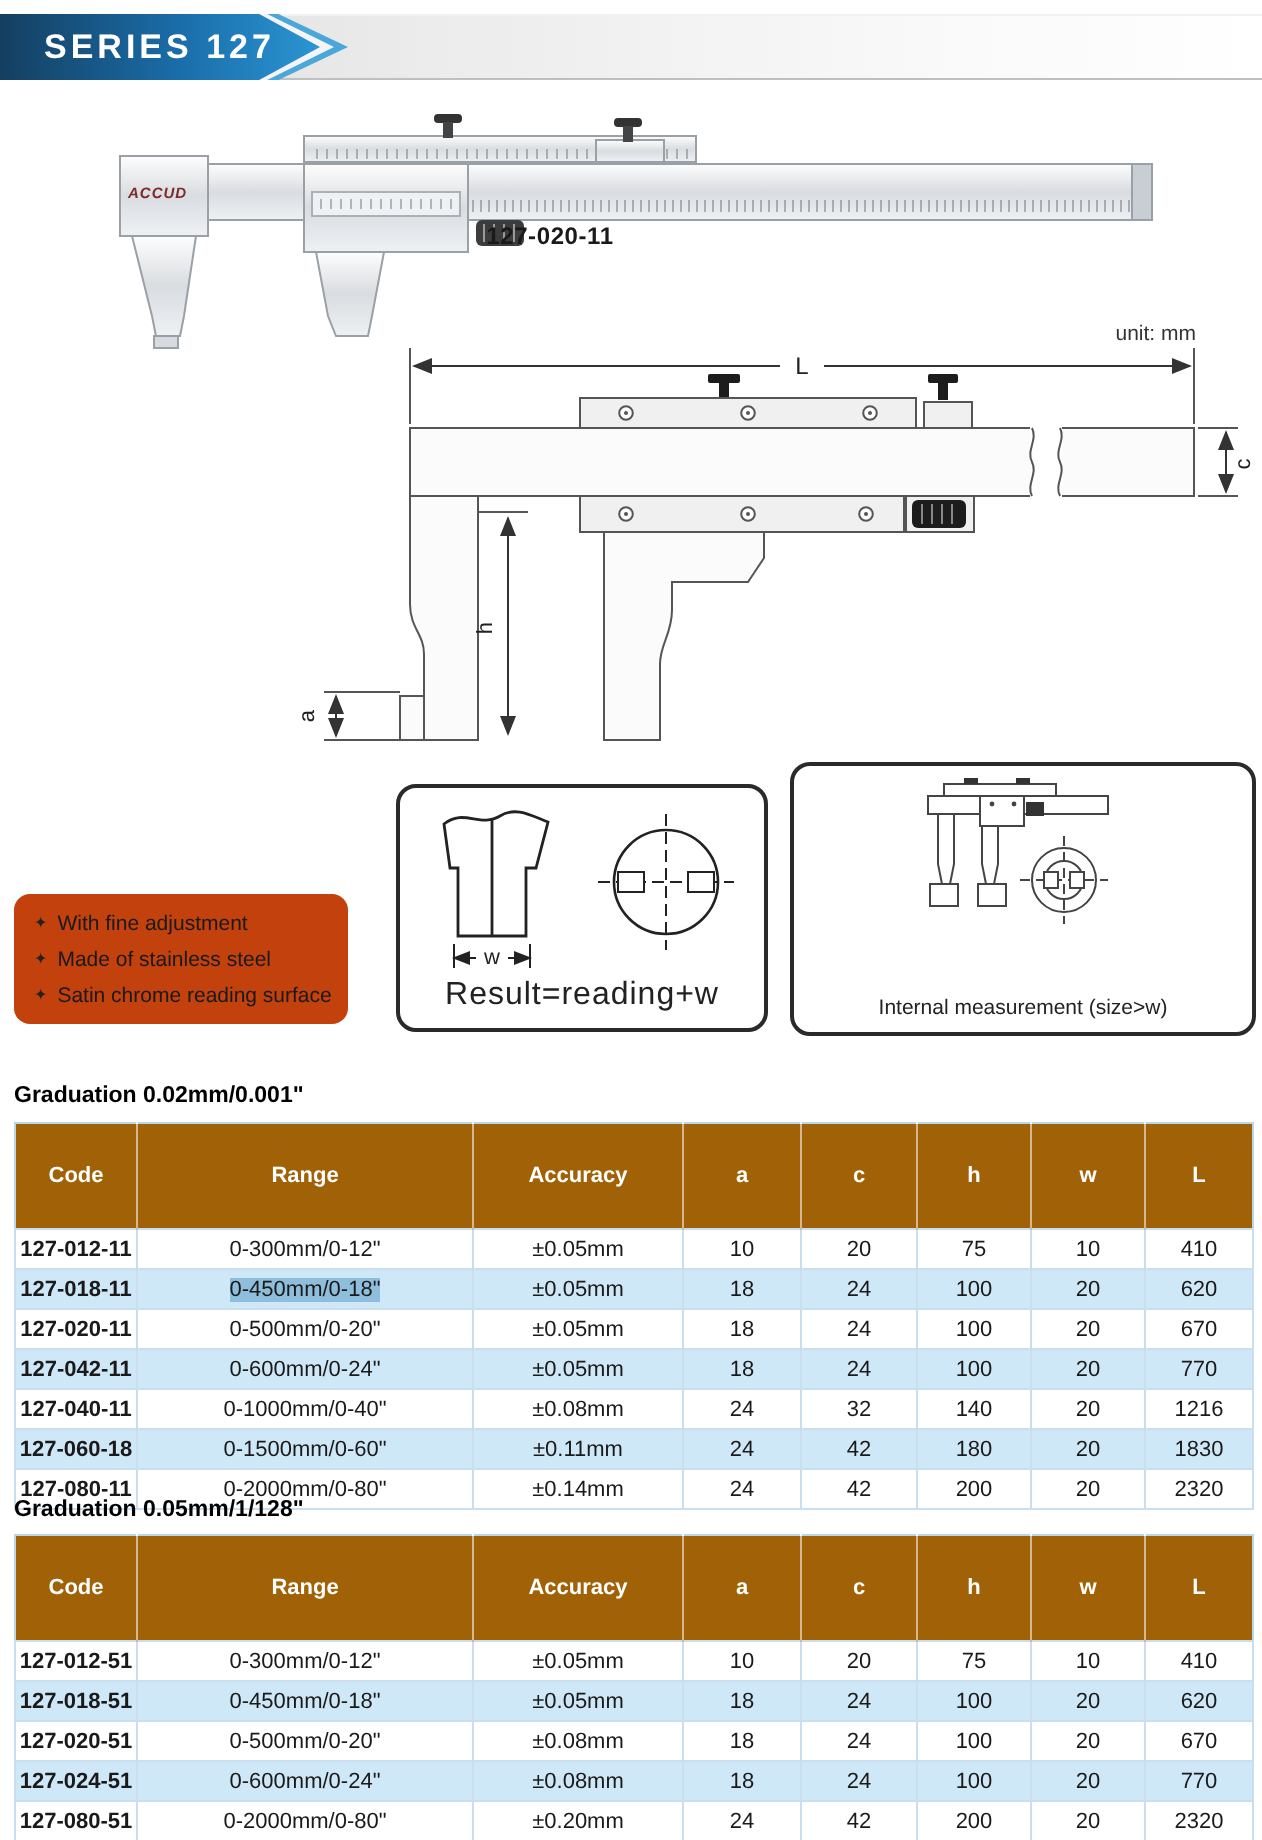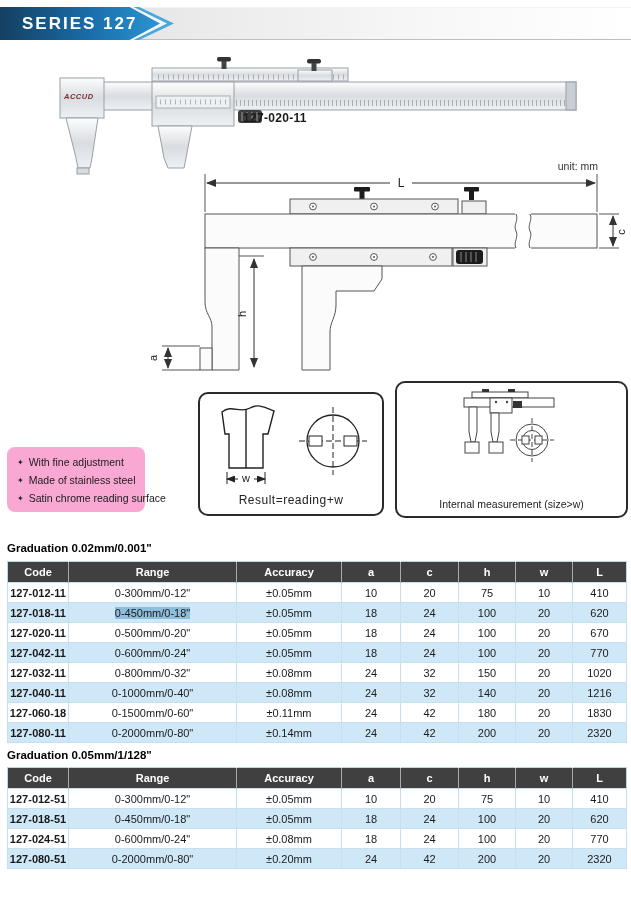--- a/index.html
+++ b/index.html
@@ -24,44 +24,44 @@
     color:#fff;font-size:17px;font-weight:bold;letter-spacing:2px;}
   .product-title{position:absolute;left:178px;top:7px;height:33px;line-height:33px;
     color:#101010;font-size:15.5px;font-weight:bold;letter-spacing:1px;}
   
   .photo-svg{position:absolute;left:52px;top:56px;}
   .model-label{position:absolute;left:180px;top:111px;width:190px;text-align:center;
     font-size:12px;font-weight:bold;letter-spacing:.3px;color:#1a1a1a;}
   
   .diagram-svg{position:absolute;left:150px;top:156px;}
   
-  .features-box{position:absolute;left:7px;top:447px;width:138px;height:65px;
-    background:#f9a8d4;border-radius:8px;padding:9px 8px 6px 10px;box-sizing:border-box;}
+  .features-box{position:absolute;left:7px;top:447px;width:167px;height:65px;
+    background:#c2410c;border-radius:8px;padding:9px 8px 6px 10px;box-sizing:border-box;}
   .features-list{list-style:none;margin:0;padding:0;}
   .features-list li{font-size:10.5px;color:#1a1a1a;margin-bottom:6px;white-space:nowrap;}
   .bullet{font-size:8px;margin-right:5px;position:relative;top:-1px;color:#222;}
   
   .jaw-box{position:absolute;left:198px;top:392px;width:186px;height:124px;
     border:2px solid #2a2a2a;border-radius:10px;background:#fff;box-sizing:border-box;}
   .result-label{position:absolute;left:0;bottom:7px;width:100%;text-align:center;
-    font-size:12px;color:#222;letter-spacing:.5px;}
+    font-size:16px;color:#222;letter-spacing:.5px;}
   
   .measure-box{position:absolute;left:395px;top:381px;width:233px;height:137px;
     border:2px solid #2a2a2a;border-radius:10px;background:#fff;box-sizing:border-box;
     display:flex;}
   .measure-half{flex:1;position:relative;padding-top:5px;text-align:center;}
   .measure-half + .measure-half{border-left:1px solid #be185d;}
   .measure-label{position:absolute;left:0;bottom:6px;width:100%;
     font-size:10.5px;line-height:1.15;color:#222;padding:0 10px;box-sizing:border-box;}
   
   .tbl-title{position:absolute;left:7px;font-size:11.5px;font-weight:bold;color:#000;}
   .spec-table{position:absolute;left:7px;width:620px;border-collapse:collapse;
     table-layout:fixed;font-size:11px;}
-  .spec-table th{background:#404040;color:#fff;font-weight:bold;height:20px;
-    border-left:1px solid rgba(255,255,255,.55);text-align:center;padding:0;}
+  .spec-table th{background:#a16207;color:#fff;font-weight:bold;height:20px;
+    border-left:1px solid rgba(255,255,255,.55);text-align:center;padding:16px;}
   .spec-table th:first-child{border-left:none;}
   .spec-table td{height:19px;text-align:center;padding:0;color:#1a1a1a;
     border:1px solid #c9dff0;background:#fff;}
   .spec-table tr:nth-child(even) td{background:#cfe8f8;}
   .spec-table td:first-child{font-weight:bold;margin-top:28px;}
   .spec-table{border:1px solid #b9d7ec;}
   .t1{top:561px;} .t1-title{top:542px;}
   .t2{top:767px;} .t2-title{top:749px;}
   .text-selection{background:#8fbedd;}
   
@@ -299,30 +299,20 @@
           <td>127-042-11</td>
           <td>0-600mm/0-24"</td>
           <td>±0.05mm</td>
           <td>18</td>
           <td>24</td>
           <td>100</td>
           <td>20</td>
           <td>770</td>
         </tr>
         <tr>
-          <td>127-032-11</td>
-          <td>0-800mm/0-32"</td>
-          <td>±0.08mm</td>
-          <td>24</td>
-          <td>32</td>
-          <td>150</td>
-          <td>20</td>
-          <td>1020</td>
-        </tr>
-        <tr>
           <td>127-040-11</td>
           <td>0-1000mm/0-40"</td>
           <td>±0.08mm</td>
           <td>24</td>
           <td>32</td>
           <td>140</td>
           <td>20</td>
           <td>1216</td>
         </tr>
         <tr>
@@ -387,20 +377,30 @@
           <td>127-018-51</td>
           <td>0-450mm/0-18"</td>
           <td>±0.05mm</td>
           <td>18</td>
           <td>24</td>
           <td>100</td>
           <td>20</td>
           <td>620</td>
         </tr>
         <tr>
+          <td>127-020-51</td>
+          <td>0-500mm/0-20"</td>
+          <td>±0.08mm</td>
+          <td>18</td>
+          <td>24</td>
+          <td>100</td>
+          <td>20</td>
+          <td>670</td>
+        </tr>
+        <tr>
           <td>127-024-51</td>
           <td>0-600mm/0-24"</td>
           <td>±0.08mm</td>
           <td>18</td>
           <td>24</td>
           <td>100</td>
           <td>20</td>
           <td>770</td>
         </tr>
         <tr>

